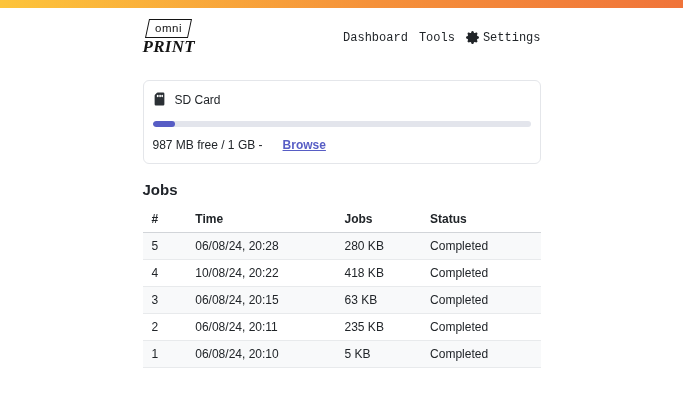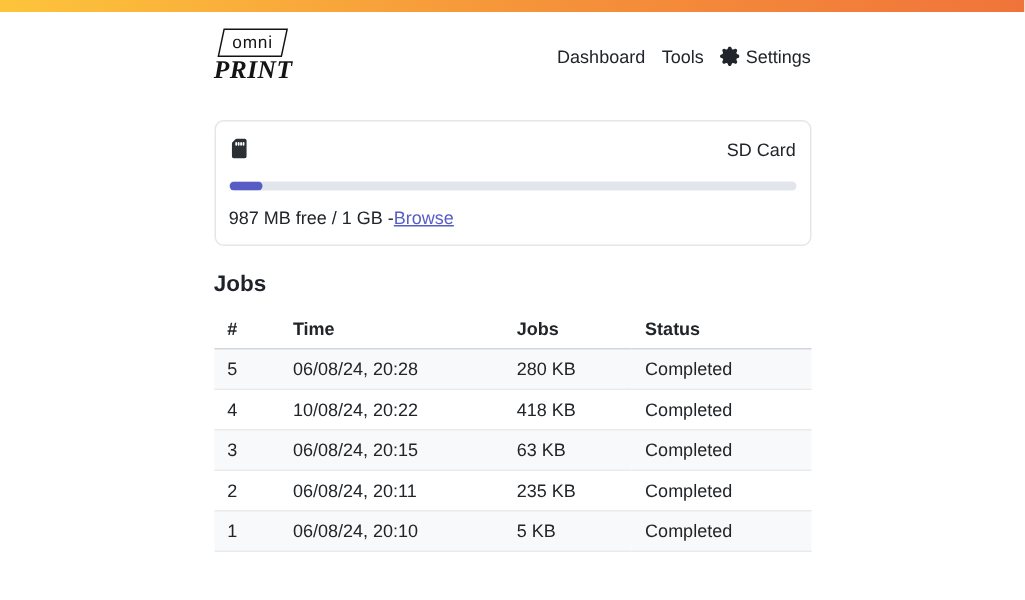--- a/index.html
+++ b/index.html
@@ -43,50 +43,50 @@
   }
   .logo-print {
     font-style: italic;
     font-weight: 800;
     font-size: 17px;
     letter-spacing: 0.3px;
     line-height: 1.1;
     color: #141414;
     font-family: Liberation Serif, serif;
   }
-  .nav { display: flex; align-items: flex-start; gap: 11px; }
+  .nav { display: flex; align-items: flex-start; gap: 11px; font-family: Liberation Mono, monospace; }
   .nav-link {
     color: #212529;
     text-decoration: none;
     font-size: 12px;
     display: inline-flex;
     align-items: center;
     gap: 4px;
     cursor: pointer;
   }
   .nav-link svg { display: block; }
 
   
   .card {
     border: 1px solid #e4e6ea;
     border-radius: 6px;
     padding: 10px 9px 11px;
     margin-top: 10px;
   }
-  .card-title-row { display: flex; align-items: center; gap: 9px; margin-bottom: 11px; justify-content: space-between; }
+  .card-title-row { display: flex; align-items: center; gap: 9px; margin-bottom: 11px; }
   .card-title { font-size: 12px; color: #212529; }
   .progress {
     height: 6px;
     background: #e3e5ec;
     border-radius: 3px;
     overflow: hidden;
   }
   .progress-fill { height: 100%; border-radius: 3px; }
   .storage-line { margin-top: 11px; font-size: 12px; color: #212529; }
-  .browse-link { text-decoration: underline; margin-left: 0; cursor: pointer; }
+  .browse-link { text-decoration: underline; margin-left: 20px; cursor: pointer; font-weight: bold; }
 
   
   .jobs-title { font-size: 15px; font-weight: 700; margin: 17px 0 9px; color: #1f2329; }
   table.jobs-table { width: 100%; border-collapse: collapse; font-size: 12px; }
   .jobs-table th {
     text-align: left;
     font-weight: 700;
     padding: 5px 9px 6px;
     border-bottom: 1px solid #d2d5d9;
     color: #212529;

